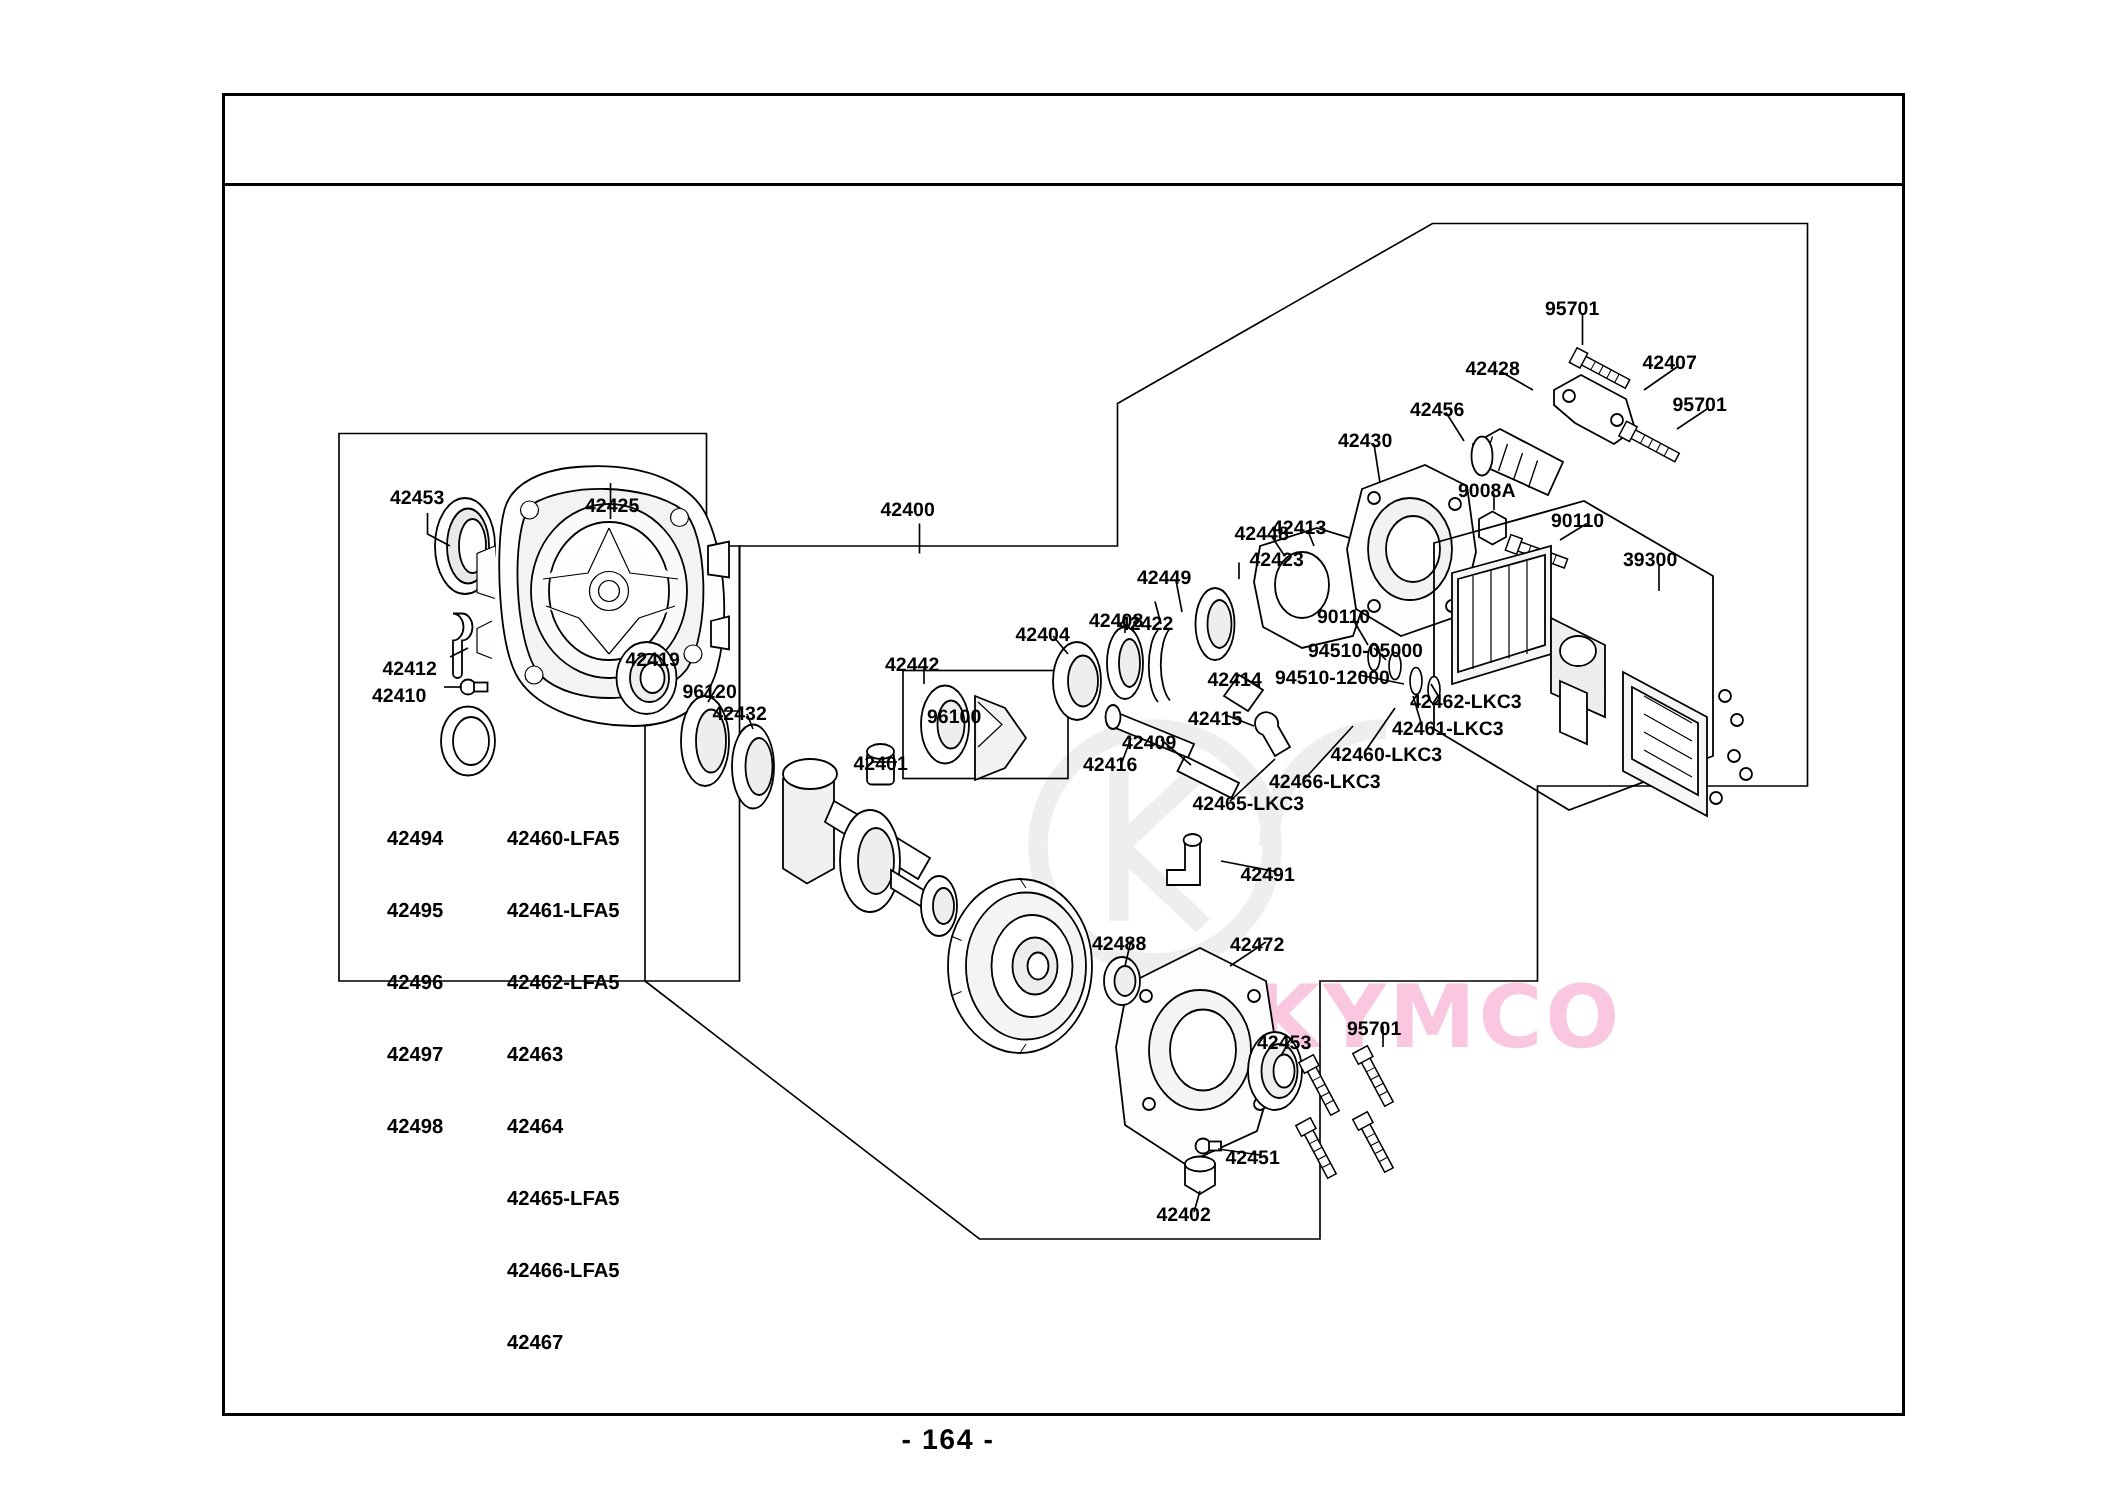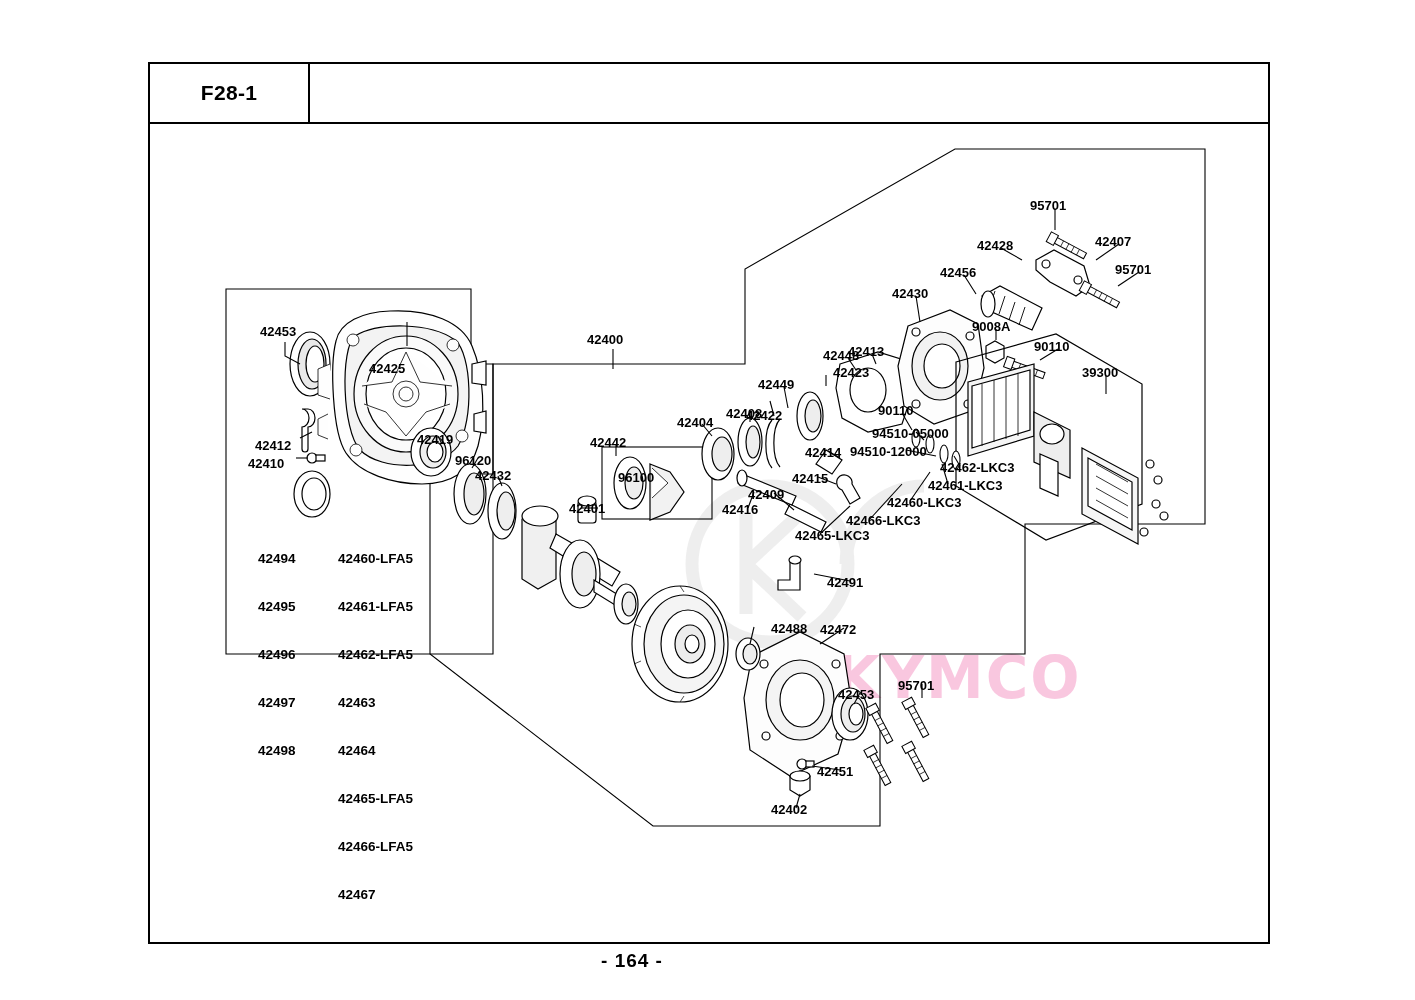--- a/index.html
+++ b/index.html
@@ -124,21 +124,20 @@
   }
 </style>
 </head>
 <body>
 
 <div id="page">
 
   <div class="sheet">
 
     <div class="title-bar">
-      <div class="title-code">F28-1</div>
     </div>
 
     <div class="watermark">
       <svg width="420" height="250" viewBox="0 0 420 250">
         <g fill="none" stroke="#c9c9c9" stroke-width="13">
           <circle cx="120" cy="95" r="78"></circle>
           <path d="M196 95 a78 78 0 0 1 78 -78"></path>
         </g>
         <path d="M96 45 L96 145 M96 95 L150 45 M96 95 L152 148" stroke="#c9c9c9" stroke-width="13" fill="none"></path>
       </svg>
@@ -473,21 +472,21 @@
         <path d="M604 563 L600 580"></path>
         <path d="M694 564 L670 580"></path>
         <path d="M710 629 L704 640"></path>
         <path d="M772 620 L772 634"></path>
         <path d="M690 706 L662 702"></path>
         <path d="M646 744 L650 730"></path>
       </g>
     </svg>
 
     <div class="lbl" style="left:110px;top:260px;">42453</div>
-    <div class="lbl" style="left:219px;top:265px;margin-top:32px;">42425</div>
+    <div class="lbl" style="left:240px;top:265px;">42425</div>
     <div class="lbl" style="left:437px;top:268px;">42400</div>
     <div class="lbl" style="left:105px;top:374px;">42412</div>
     <div class="lbl" style="left:98px;top:392px;">42410</div>
     <div class="lbl" style="left:267px;top:368px;">42419</div>
     <div class="lbl" style="left:305px;top:389px;">96120</div>
     <div class="lbl" style="left:325px;top:404px;">42432</div>
     <div class="lbl" style="left:440px;top:371px;">42442</div>
     <div class="lbl" style="left:468px;top:406px;">96100</div>
     <div class="lbl" style="left:419px;top:437px;">42401</div>
     <div class="lbl" style="left:527px;top:351px;">42404</div>
@@ -512,21 +511,21 @@
     <div class="lbl" style="left:790px;top:396px;">42462-LKC3</div>
     <div class="lbl" style="left:778px;top:414px;">42461-LKC3</div>
     <div class="lbl" style="left:737px;top:431px;">42460-LKC3</div>
     <div class="lbl" style="left:696px;top:449px;">42466-LKC3</div>
     <div class="lbl" style="left:645px;top:464px;">42465-LKC3</div>
     <div class="lbl" style="left:655px;top:381px;">42414</div>
     <div class="lbl" style="left:642px;top:407px;">42415</div>
     <div class="lbl" style="left:598px;top:423px;">42409</div>
     <div class="lbl" style="left:572px;top:438px;">42416</div>
     <div class="lbl" style="left:677px;top:511px;">42491</div>
-    <div class="lbl" style="left:578px;top:557px;padding-left:43px;">42488</div>
+    <div class="lbl" style="left:578px;top:557px;">42488</div>
     <div class="lbl" style="left:670px;top:558px;">42472</div>
     <div class="lbl" style="left:688px;top:623px;">42453</div>
     <div class="lbl" style="left:748px;top:614px;">95701</div>
     <div class="lbl" style="left:667px;top:700px;">42451</div>
     <div class="lbl" style="left:621px;top:738px;">42402</div>
 
     <div class="lbl-ml" style="left:108px;top:455px;">
       <div>42494</div>
       <div>42495</div>
       <div>42496</div>

